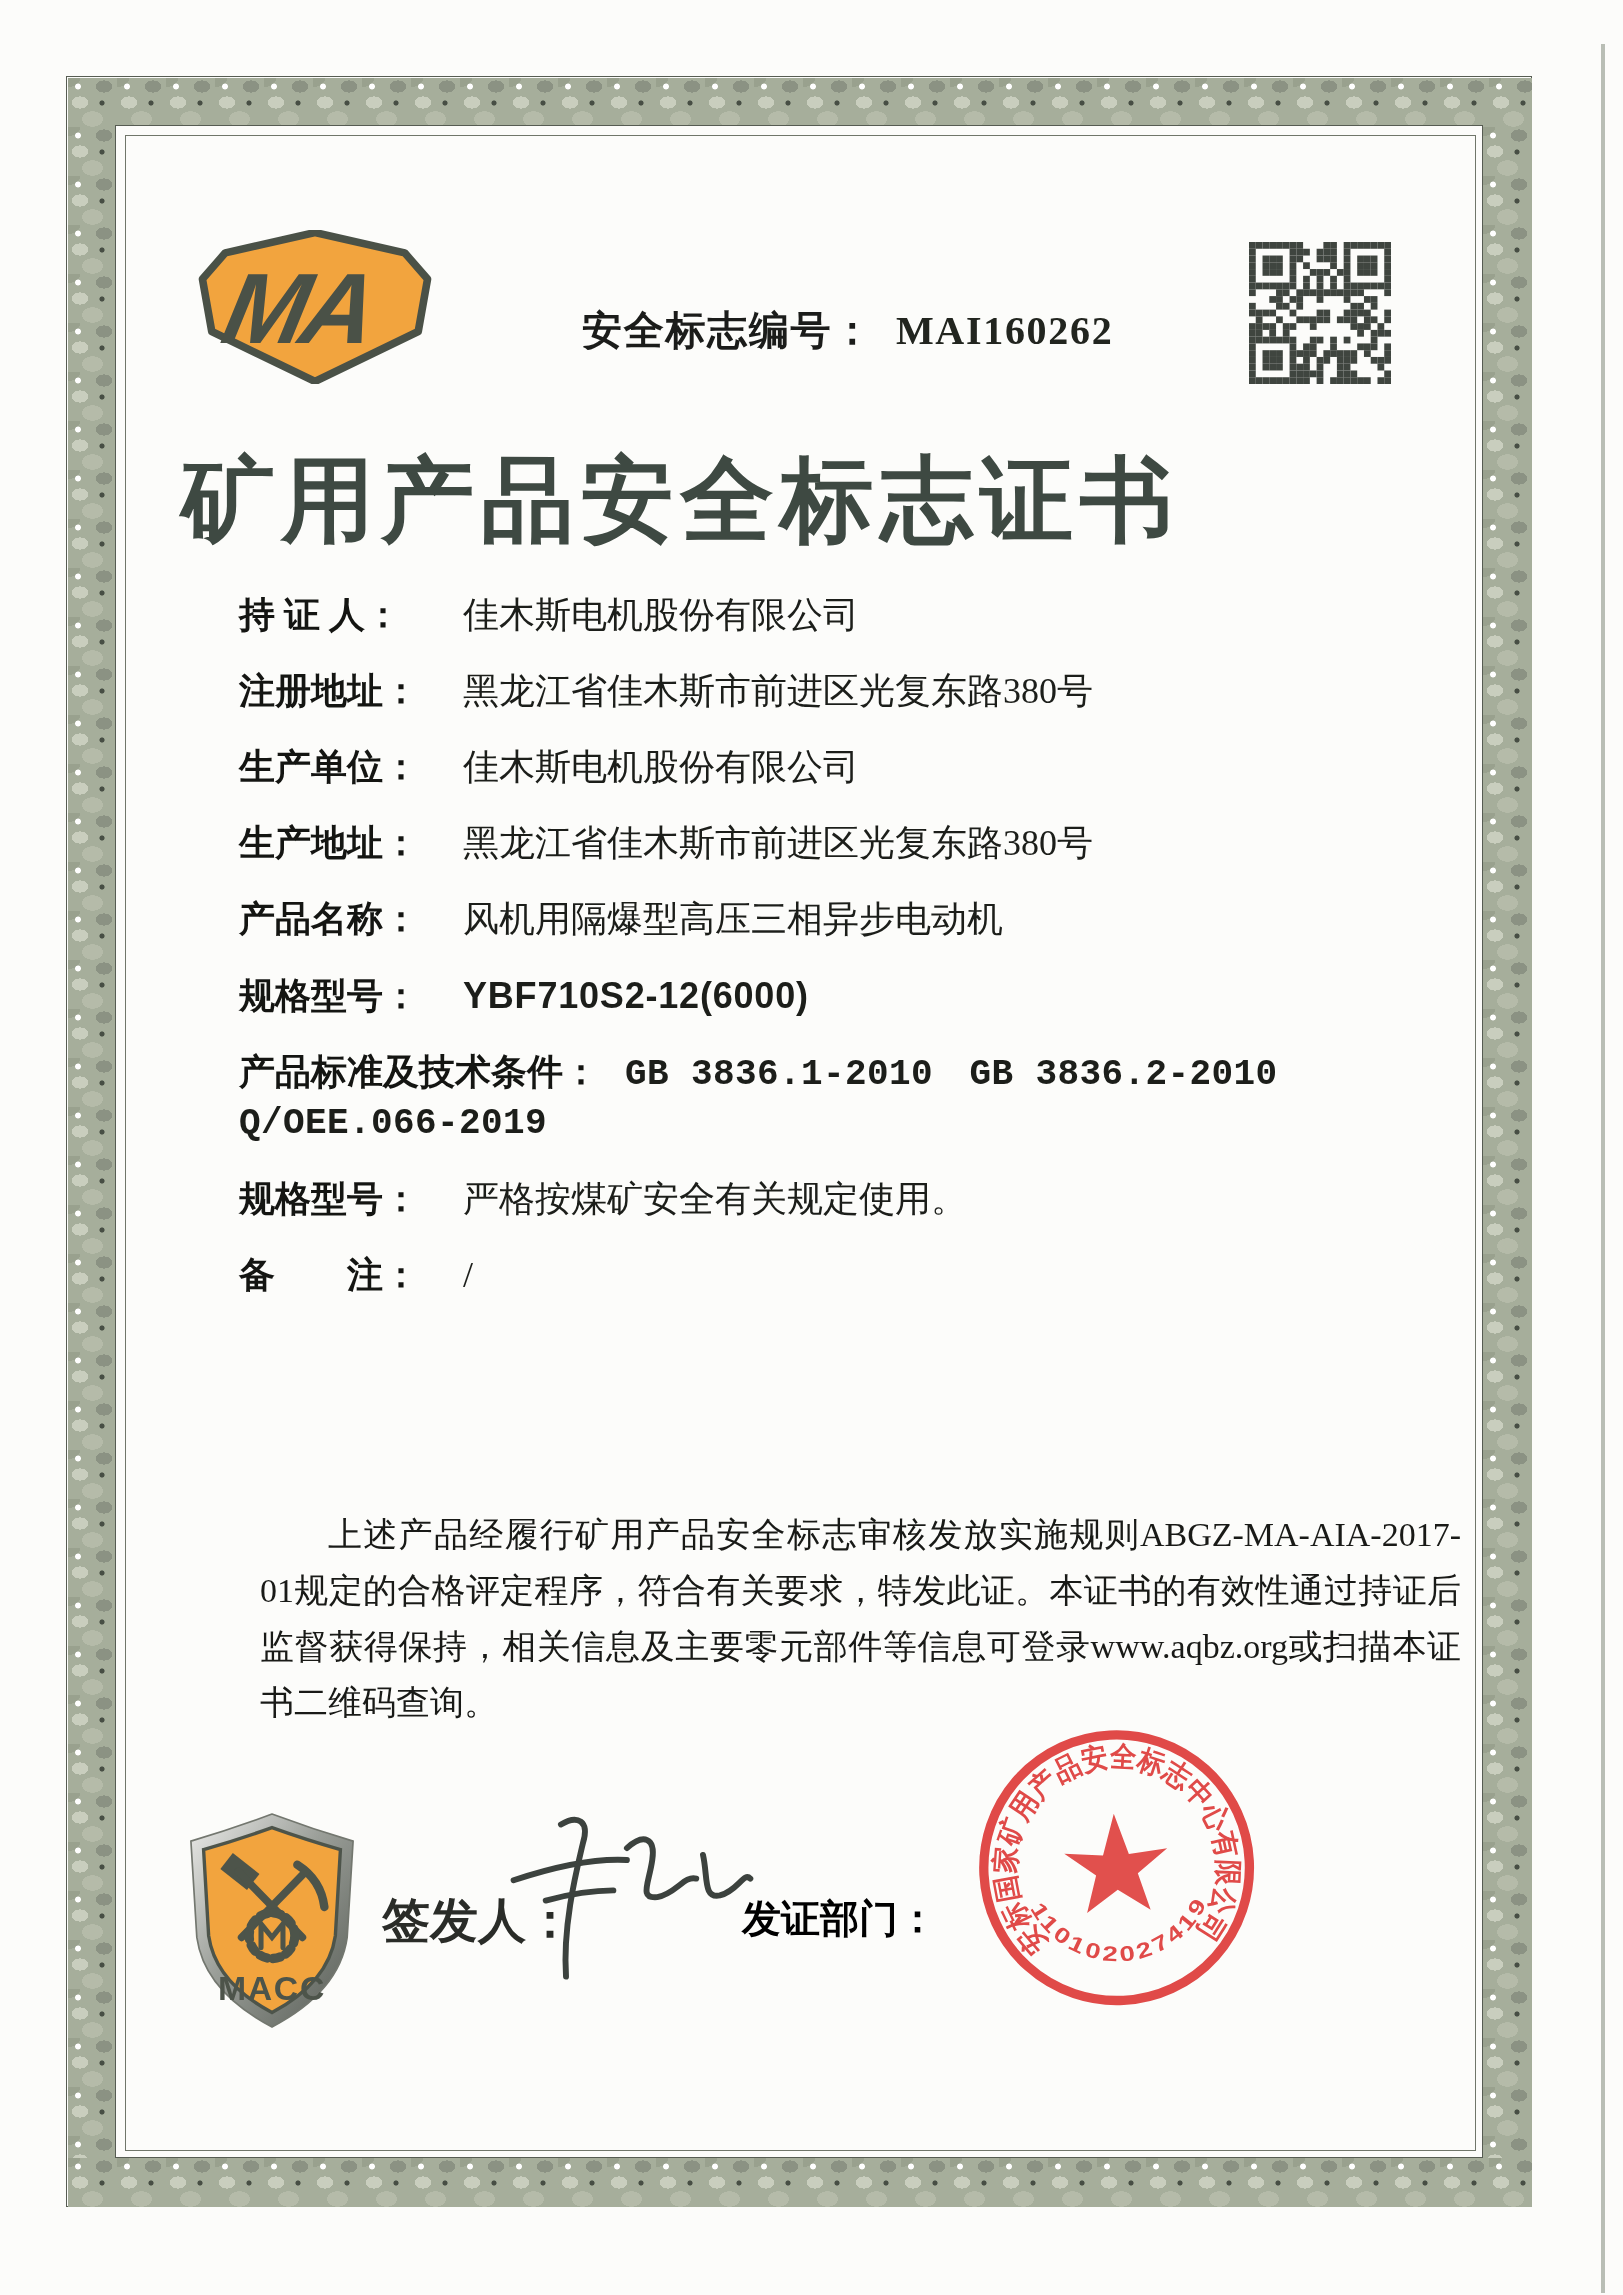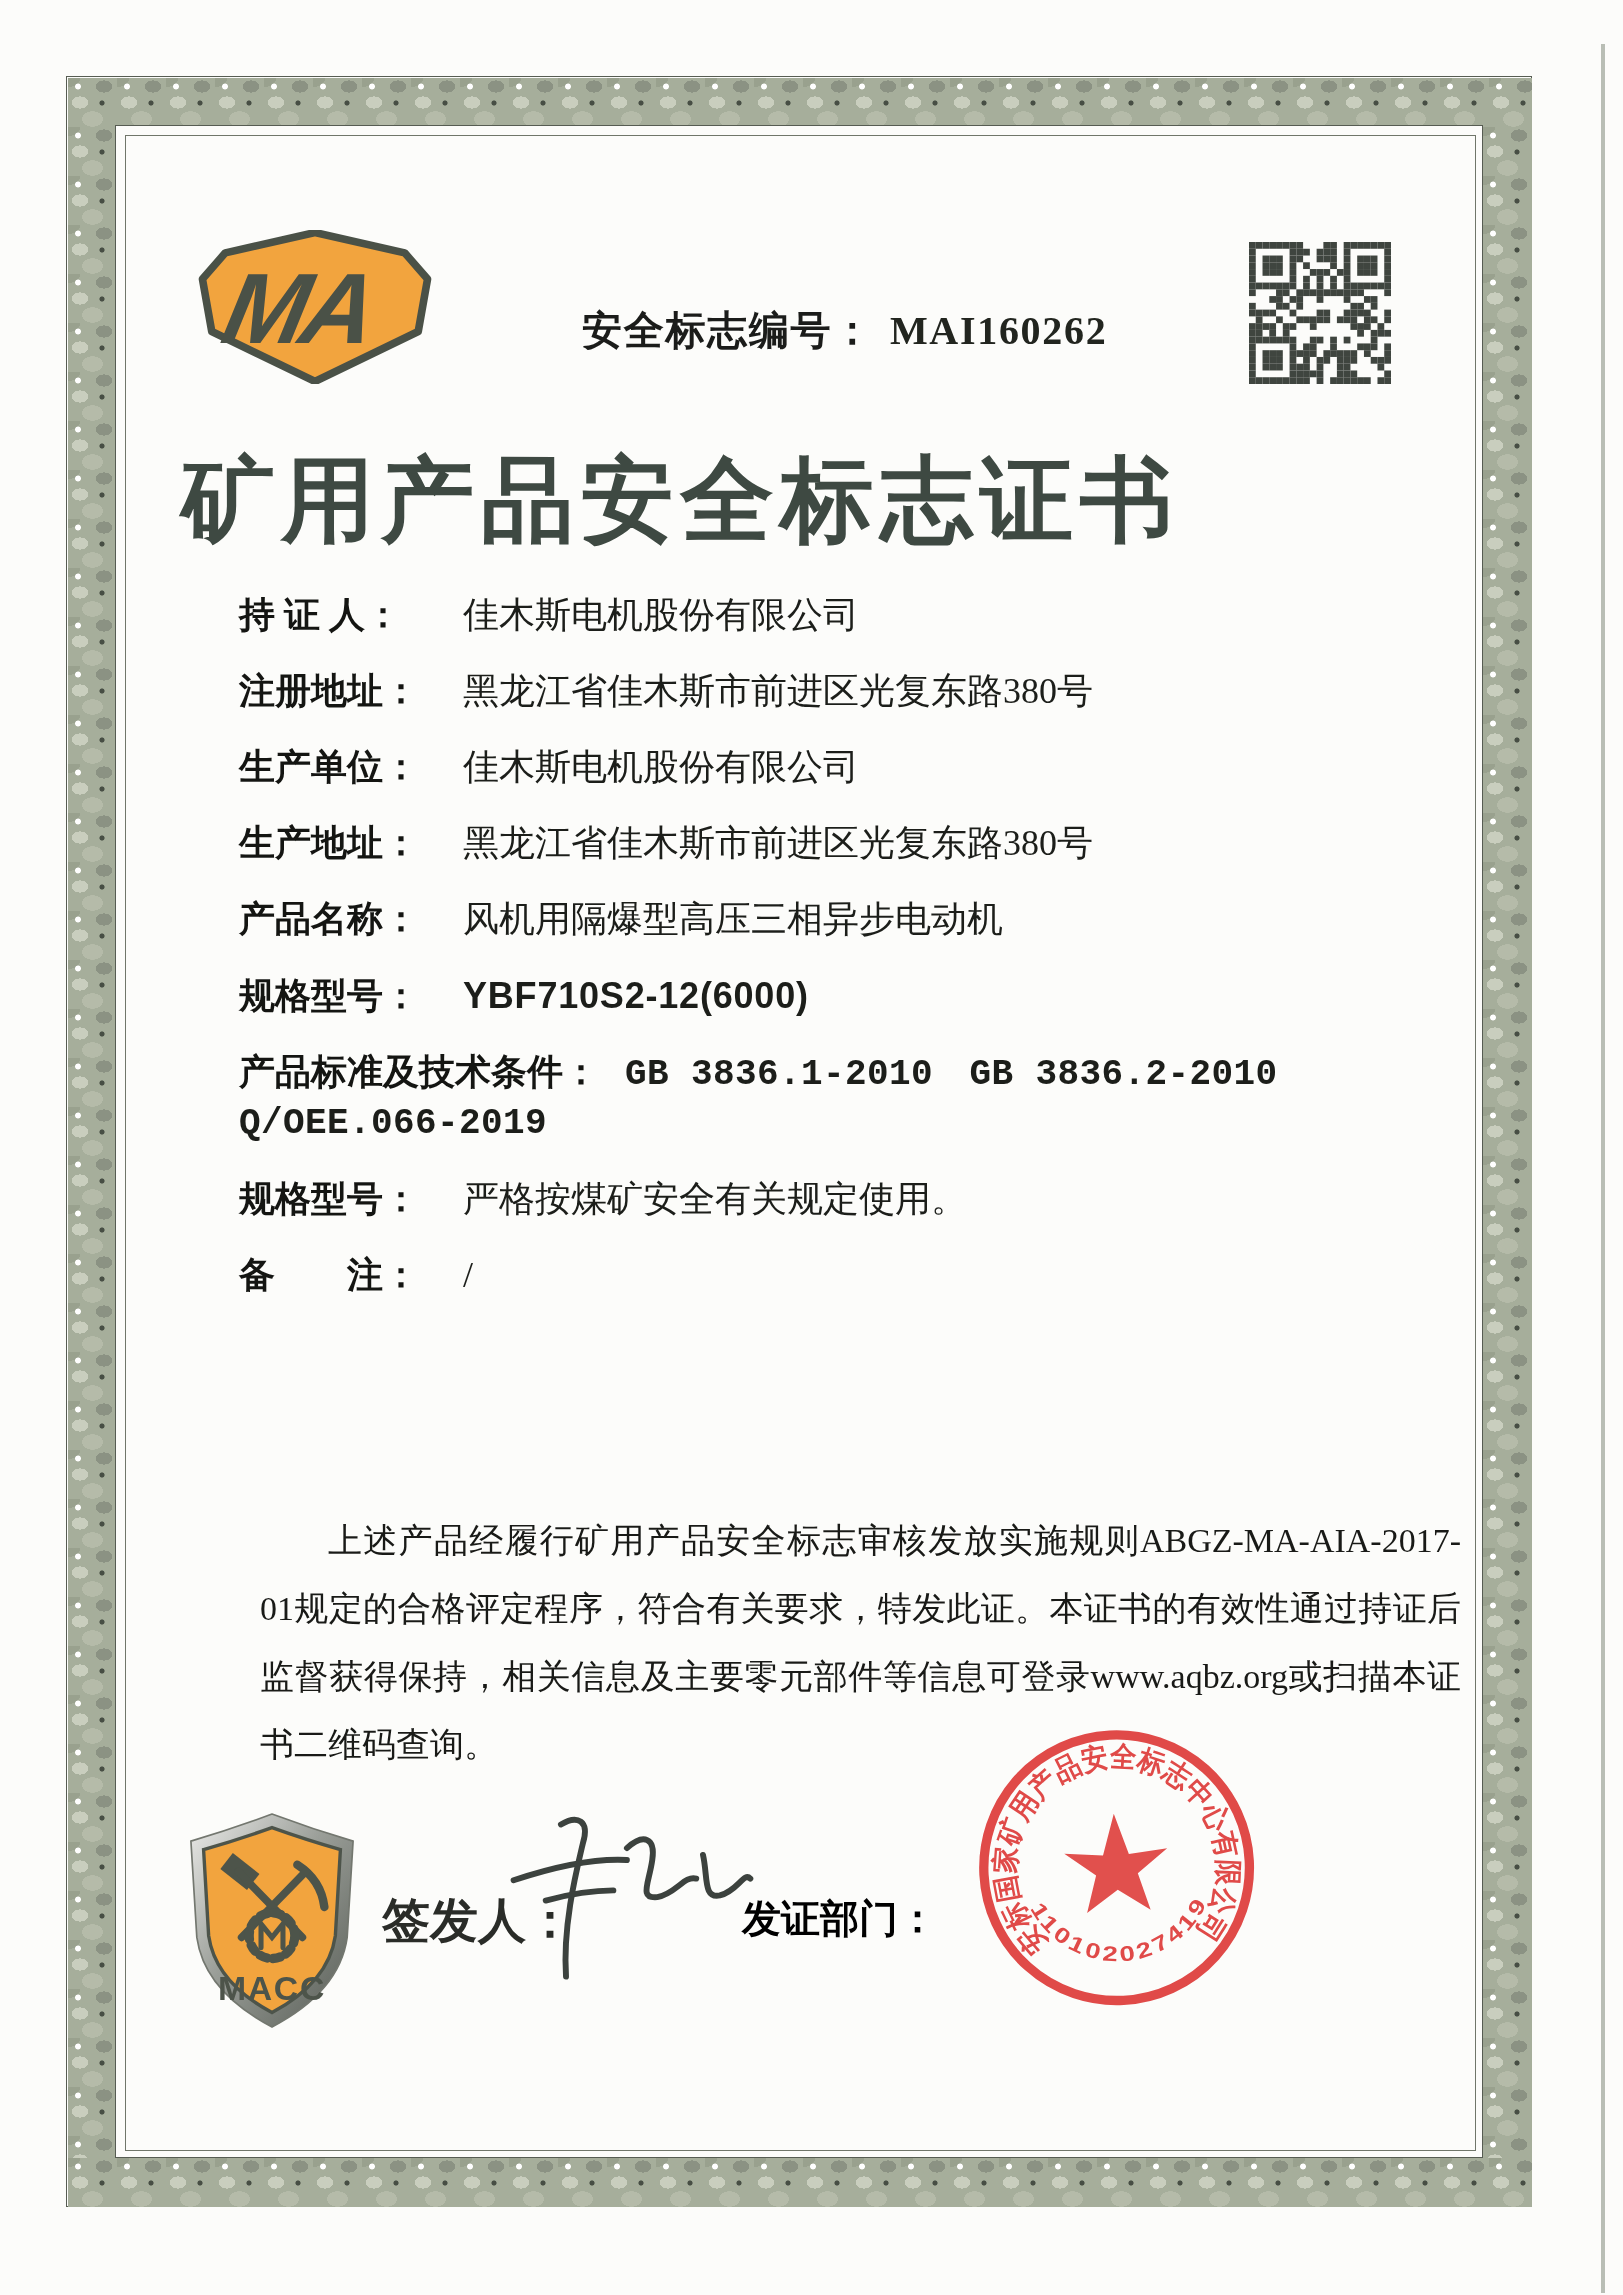--- a/index.html
+++ b/index.html
@@ -18,39 +18,39 @@
   .band-top{left:68px;top:78px;width:1464px;height:49px;}
   .band-bottom{left:68px;top:2158px;width:1464px;height:49px;}
   .band-left{left:68px;top:127px;width:49px;height:2031px;}
   .band-right{left:1483px;top:127px;width:49px;height:2031px;}
   .frame-outline{position:absolute;left:66px;top:76px;width:1464px;height:2129px;border:1.7px solid #565c52;}
   .frame-hole{position:absolute;left:115px;top:125px;width:1366px;height:2031px;border:1.7px solid #565c52;background:#fcfcfa;}
   .hairline{position:absolute;left:125px;top:135px;width:1349px;height:2014px;border:1.7px solid #70766a;}
   .scan-line{position:absolute;left:1601px;top:44px;width:4.2px;height:2249px;background:#b9beb5;}
   
   .ma-badge{position:absolute;left:188px;top:230px;width:254px;height:154px;}
-  .num-line{position:absolute;left:582px;top:303px;display:flex;align-items:baseline;gap:16px;white-space:nowrap;}
+  .num-line{position:absolute;left:582px;top:303px;display:flex;align-items:baseline;gap:22px;white-space:nowrap;}
   .num-label{font-size:40px;font-weight:700;letter-spacing:1.7px;color:#1b1c1a;}
   .num-value{font-size:40px;font-weight:600;letter-spacing:1.7px;font-family:"Liberation Serif",serif;color:#22251f;}
   .qr{position:absolute;left:1249px;top:242px;width:142px;height:142px;}
   .cert-title{position:absolute;left:173px;top:438px;width:1015px;text-align:center;
     font-size:93px;font-weight:700;letter-spacing:6.8px;color:#3e4942;white-space:nowrap;}
   
   .rows{position:absolute;left:239px;top:592px;width:1184px;}
   .row{font-size:36px;line-height:47px;margin-bottom:29px;white-space:nowrap;}
   .lbl{display:inline-block;min-width:190px;font-weight:700;color:#141512;white-space:pre-wrap;}
   .val{margin-left:34px;font-weight:500;color:#1c1e1a;white-space:pre-wrap;}
   .val-code{font-family:"Liberation Sans",sans-serif;font-weight:700;letter-spacing:0.8px;}
   .val-std{margin-left:26px;font-size:36px;font-family:Liberation Mono, monospace;font-weight:700;letter-spacing:0.4px;}
   .row-dates{position:relative;height:47px;margin-bottom:29px;margin-top:5px;}
   .row-dates span{position:absolute;top:0;}
   .d-l1{left:0;}   .d-v1{left:226px;}
   .d-l2{left:632px;} .d-v2{left:851px;}
   
-  .statement{position:absolute;left:260px;top:1507px;width:1201px;font-size:34px;line-height:68px;
+  .statement{position:absolute;left:260px;top:1507px;width:1201px;font-size:34px;line-height:56px;
     text-indent:68px;text-align:justify;color:#191a17;font-weight:500;}
   
   .macc{position:absolute;left:179px;top:1809px;width:186px;height:223px;}
   .signer-label{position:absolute;left:382px;top:1889px;font-size:48px;font-weight:700;color:#2a2c28;white-space:nowrap;}
   .signature{position:absolute;left:495px;top:1799px;width:279px;height:220px;}
   .dept-label{position:absolute;left:742px;top:1892px;font-size:39px;font-weight:700;color:#000000;white-space:nowrap;}
   .seal{position:absolute;left:972px;top:1723px;width:291px;height:291px;transform:rotate(-3deg);opacity:.93;}
 </style>
 </head>
 <body>

